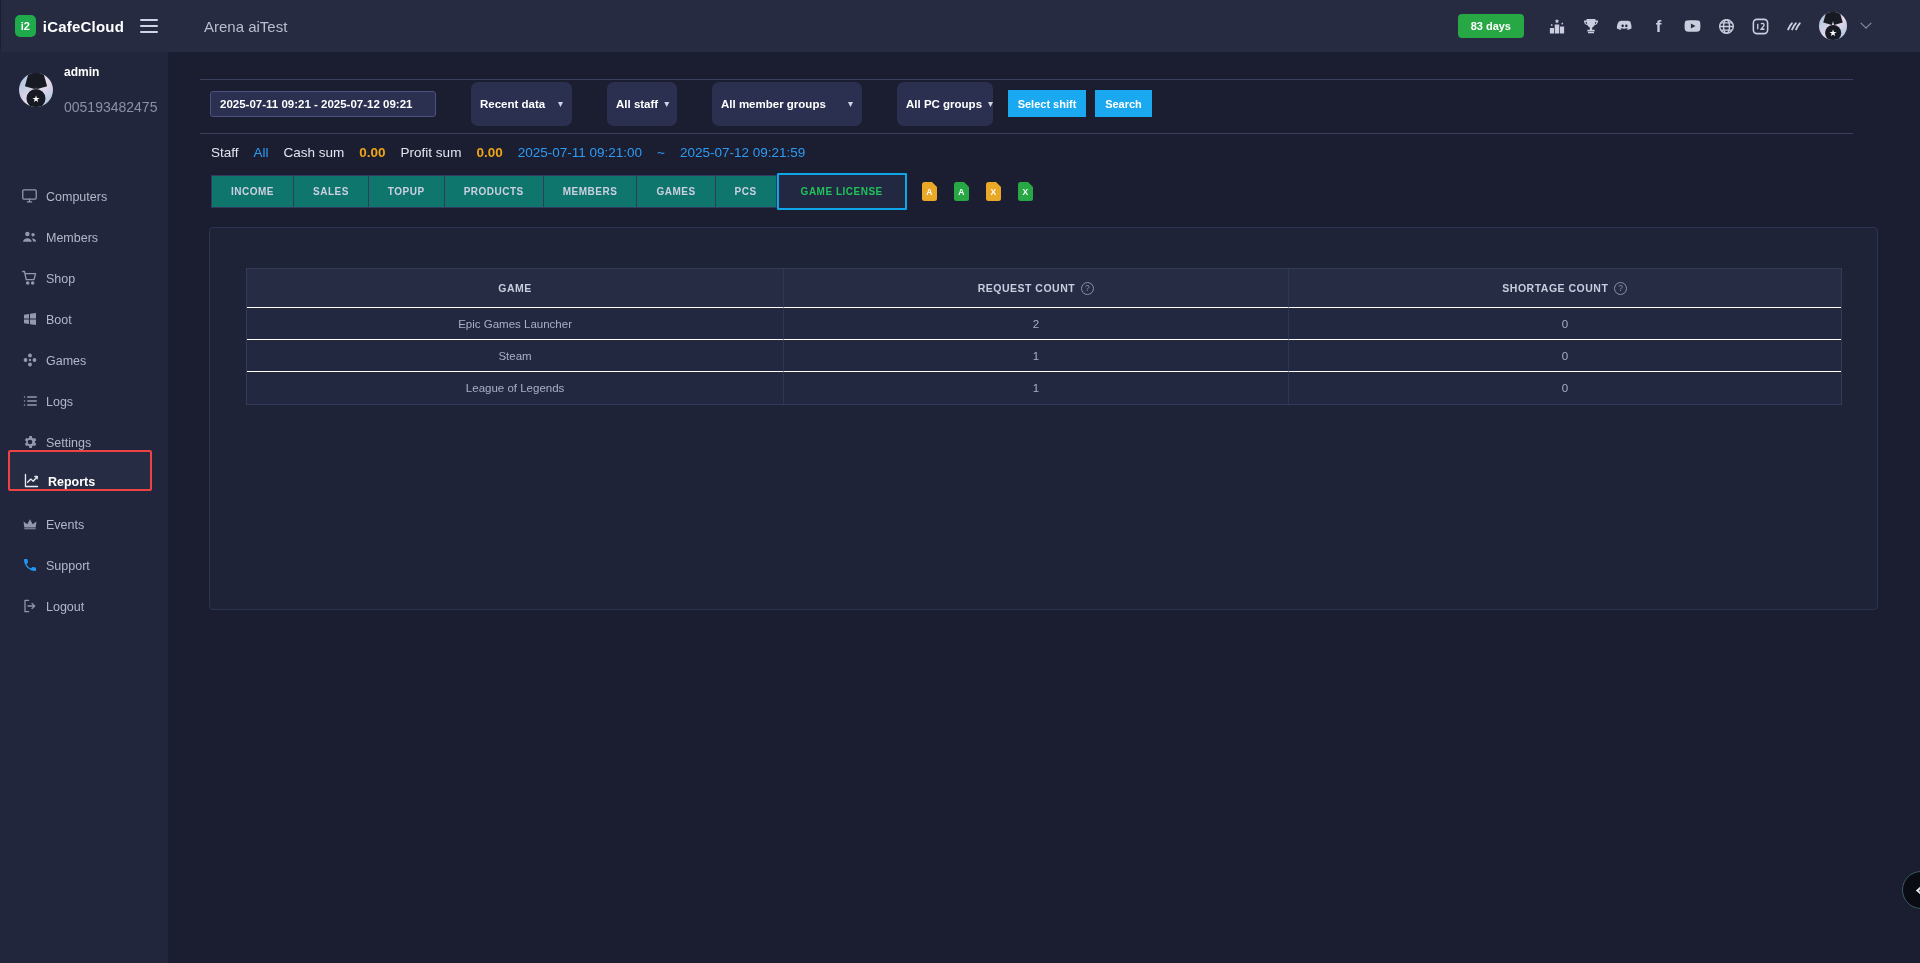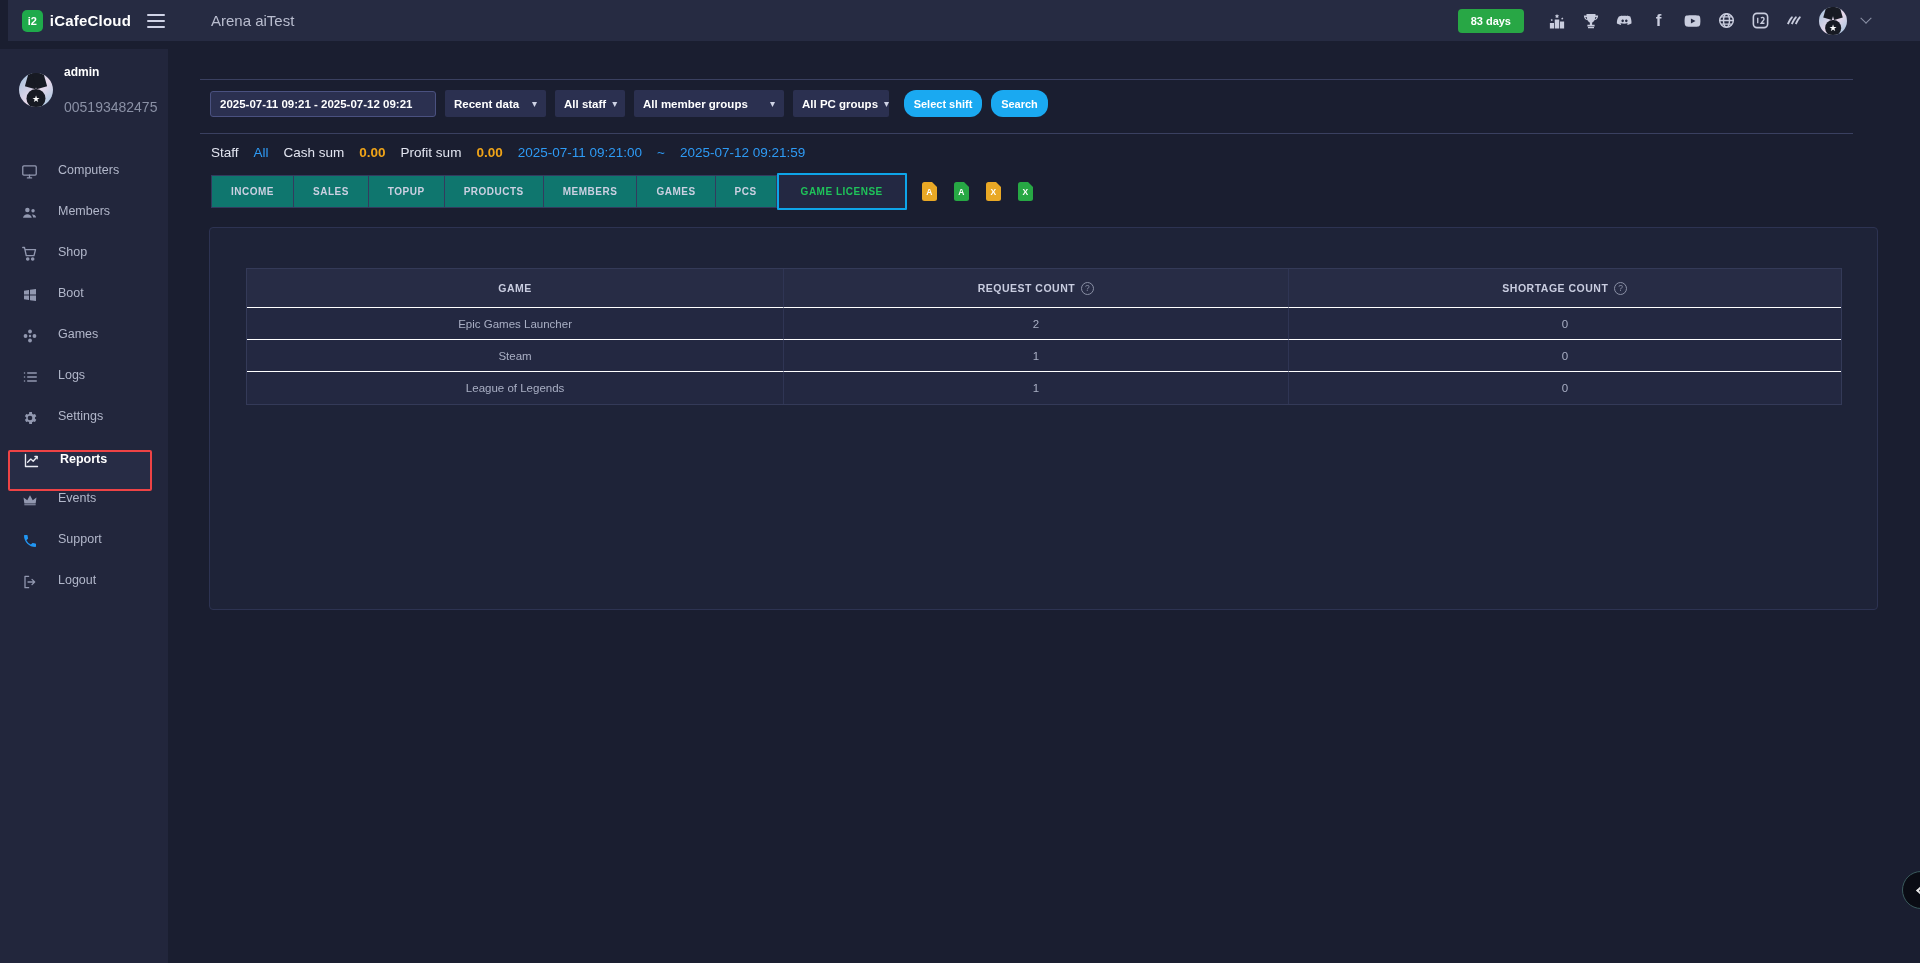--- a/index.html
+++ b/index.html
@@ -6,21 +6,21 @@
   html,body { width:1920px; height:963px; }
   body {
     position: relative;
     font-family: "Liberation Sans", "DejaVu Sans", sans-serif;
     background: #1a1e30;
     overflow: hidden;
     color: #c9cdde;
   }
 
   
-  .topbar { position:absolute; top:0; left:8px; right:0; height:41px; background:#262b42; display:flex; align-items:center; z-index:5; }
+  .topbar { position:absolute; top:0; left:1px; right:0; height:52px; background:#262b42; display:flex; align-items:center; z-index:5; }
   .brand { width:123px; padding-left:14px; display:flex; align-items:center; gap:7px; }
   .logo-mark { width:22px; height:22px; background:#1faa4b; border-radius:5px; color:#fff; font-weight:bold; font-size:11px; display:flex; align-items:center; justify-content:center; }
   .logo-text { color:#ffffff; font-size:15px; font-weight:bold; letter-spacing:.2px; white-space:nowrap; }
   .hamburger { width:18px; height:14px; margin-left:16px; display:flex; flex-direction:column; justify-content:space-between; cursor:pointer; }
   .hamburger div { height:2px; background:#cfd3e6; border-radius:1px; }
   .page-title { margin-left:46px; color:#b9bdcf; font-size:15px; }
   .top-right { margin-left:auto; display:flex; align-items:center; gap:15px; padding-right:50px; }
   .days-badge { background:#28a745; color:#fff; font-size:11px; font-weight:bold; padding:6px 13px; border-radius:4px; margin-right:8px; cursor:pointer; white-space:nowrap; }
   .tb-icon { width:19px; height:19px; display:flex; align-items:center; justify-content:center; color:#c9cdde; cursor:pointer; }
   .tb-icon svg { display:block; }
@@ -35,38 +35,38 @@
   .avatar .rib.r { right:23%; transform:rotate(-16deg); }
   .avatar .disc { position:absolute; left:50%; top:48%; transform:translateX(-50%); width:56%; height:56%; background:#171a23; border-radius:50%; display:flex; align-items:center; justify-content:center; color:#fff; font-size:9px; font-family:"DejaVu Sans",sans-serif; }
   .caret-down { width:8px; height:8px; border-right:1.6px solid #8a90a5; border-bottom:1.6px solid #8a90a5; transform:rotate(45deg) translate(-2px,-2px); cursor:pointer; }
 
   
   .sidebar { position:absolute; top:49px; left:0; width:168px; bottom:0; background:#22263c; }
   .user { display:flex; align-items:center; gap:11px; padding:16px 0 0 19px; }
   .user-name { color:#fff; font-size:12px; font-weight:bold; }
   .user-id { color:#8a90a5; font-size:14px; margin-top:20px; }
   .menu { position:absolute; top:114px; left:0; right:0; }
-  .menu-item { height:41px; display:flex; align-items:flex-start; gap:20px; padding-left:21px; cursor:pointer; }
+  .menu-item { height:41px; display:flex; align-items:flex-end; gap:8px; padding-left:21px; cursor:pointer; }
   .menu-item .mi-icon { width:17px; height:17px; display:flex; align-items:center; justify-content:center; color:#9298b0; }
   .menu-item .label { color:#b2b7ca; font-size:12.5px; }
   .menu-item.active { height:41px; margin:0 16px 0 8px; padding-left:13px; border:2px solid #ee4345; background:#272c45; border-radius:2px; }
   .menu-item.active .label { color:#fff; font-weight:bold; }
   .menu-item.active .mi-icon { color:#e8eaf2; }
 
   
   .main { position:absolute; left:168px; top:49px; right:0; bottom:0; }
   .rule { position:absolute; left:32px; width:1653px; height:1px; background:#3a4060; }
   .rule.r1 { top:30px; } .rule.r2 { top:84px; }
 
   .filters { position:absolute; left:42px; top:41px; height:27px; display:flex; gap:9px; align-items:center; }
   .date-input { width:226px; height:26px; background:#2b3050; border:1px solid #4a5180; border-radius:3px; color:#fff; font-size:11.5px; font-weight:bold; padding:0 9px; font-family:inherit; }
-  .select { height:27px; background:#2b3050; border-radius:2px; display:flex; align-items:center; justify-content:space-between; padding:0 9px; color:#fff; font-size:11.5px; font-weight:bold; cursor:pointer; gap:6px; white-space:nowrap; }
+  .select { height:44px; background:#2b3050; border-radius:7px; display:flex; align-items:center; justify-content:space-between; padding:0 9px; color:#fff; font-size:11.5px; font-weight:bold; cursor:pointer; gap:6px; white-space:nowrap;margin-left:26px; }
   .select .chev { font-size:10px; color:#cfd3e6; font-family:"DejaVu Sans",sans-serif; }
   .sel-data { width:101px; } .sel-staff { width:70px; } .sel-member { width:150px; } .sel-pc { width:96px; }
-  .btn { height:27px; border:none; border-radius:12px; background:#1aa9f1; color:#fff; font-weight:bold; font-size:11px; cursor:pointer; font-family:inherit; }
+  .btn { height:27px; border:none; border-radius:0; background:#1aa9f1; color:#fff; font-weight:bold; font-size:11px; cursor:pointer; font-family:inherit; }
   .btn.shift { width:78px; margin-left:6px; } .btn.search { width:57px; }
 
   .summary { position:absolute; left:43px; top:96px; display:flex; gap:15px; font-size:13.5px; color:#e2e5f0; align-items:center; white-space:nowrap; }
   .sum-blue { color:#2e9bf5; } .sum-amber { color:#f0a418; font-weight:bold; }
 
   .tabs-row { position:absolute; left:43px; top:126px; display:flex; align-items:center; }
   .tabs { display:flex; height:33px; border:1px solid #343a5e; background:#0f766e; }
   .tab { padding:0 19px; display:flex; align-items:center; color:#ccd0e2; font-size:10px; font-weight:bold; letter-spacing:.5px; cursor:pointer; border-right:1px solid #343a5e; white-space:nowrap; }
   .tab:last-child { border-right:none; }
   .tab.active { border:2px solid #0ea5e9; color:#1fc35a; height:37px; margin:-3px -1px -2px 0; background:#232842; position:relative; z-index:2; padding:0 22px; border-radius:1px; }

